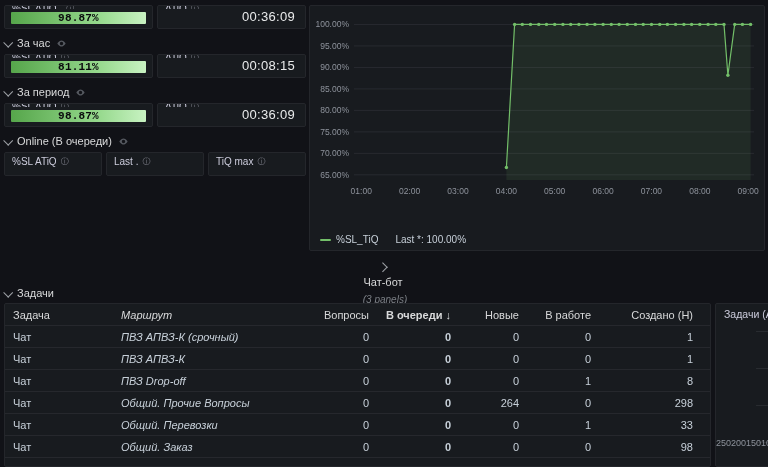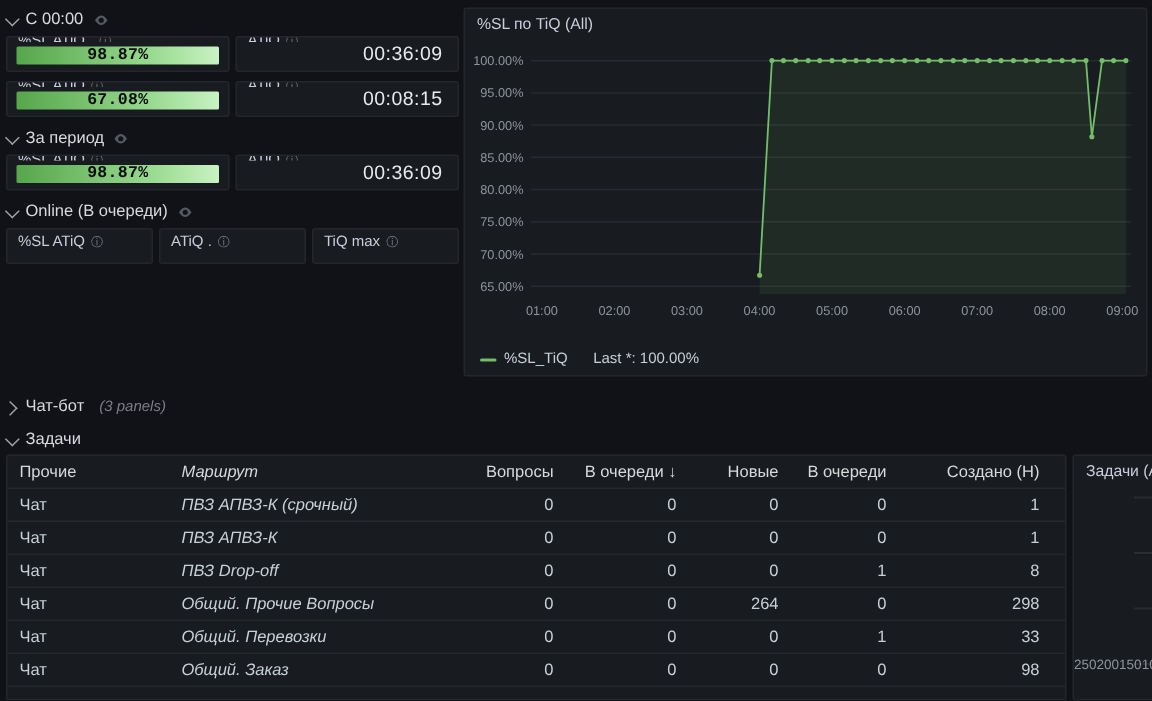--- a/index.html
+++ b/index.html
@@ -53,35 +53,35 @@
   .empty-value{flex:1;}
   
   .chart-panel{position:absolute;left:309px;top:5px;width:456px;height:246px;display:flex;flex-direction:column;}
   .chart-panel .panel-title{padding:4px 8px 0 8px;font-size:10.5px;}
   .chart-panel svg{margin:2px 0 0 4px;display:block;}
   .chart-panel text.tick{font-size:8.5px;fill:#8e939c;font-family:"Liberation Sans","DejaVu Sans",sans-serif;}
   .legend{margin-top:auto;display:flex;align-items:center;gap:5px;padding:0 0 5px 10px;font-size:10px;color:#c7d0d9;}
   .swatch{width:11px;height:2px;background:#73bf69;border-radius:1px;display:inline-block;}
   .legend-value{margin-left:12px;}
   
-  .row-chatbot{position:absolute;left:4px;top:263px;width:758px;}
+  .row-chatbot{position:absolute;left:4px;top:263px;width:758px;flex-direction:column;}
   .row-tasks{position:absolute;left:4px;top:285px;width:758px;}
   
   .table-panel{position:absolute;left:4px;top:303px;width:707px;height:164px;overflow:hidden;}
   .table-title-row{display:flex;align-items:center;justify-content:space-between;padding:4px 8px 2px 8px;}
   .table-title-row .t-title{font-size:10.5px;color:#ccccdc;}
   .menu-dots{color:#8e939c;font-size:11px;cursor:pointer;padding:0 2px;}
   table{width:100%;border-collapse:collapse;table-layout:fixed;font-size:11px;}
   th,td{padding:3px 8px;height:15px;border-bottom:1px solid rgba(204,204,220,0.08);white-space:nowrap;overflow:hidden;}
   th{color:#d8d9da;font-weight:500;text-align:left;}
   td{color:#c7d0d9;font-weight:400;}
   th:nth-child(1),td:nth-child(1){width:92px;}
   th:nth-child(2),td:nth-child(2){width:172px;font-style:italic;}
   th:nth-child(3),td:nth-child(3){width:60px;text-align:right;}
-  th:nth-child(4),td:nth-child(4){width:66px;text-align:right;}
+  th:nth-child(4),td:nth-child(4){width:66px;text-align:right;font-weight:bold;}
   th:nth-child(5),td:nth-child(5){width:52px;text-align:right;}
   th:nth-child(6),td:nth-child(6){width:56px;text-align:right;}
   th:nth-child(7),td:nth-child(7){width:86px;text-align:right;}
   th:nth-child(8),td:nth-child(8){width:95px;text-align:right;}
   
   .mini-panel{position:absolute;left:715px;top:303px;width:150px;height:164px;overflow:hidden;}
   .mini-panel .panel-title{padding:4px 8px 0 8px;font-size:10.5px;white-space:nowrap;}
   .mini-yaxis{
     position:absolute;left:0;top:22px;height:122px;width:38px;
     display:flex;flex-direction:row;justify-content:space-between;
@@ -92,56 +92,56 @@
     position:absolute;left:40px;top:0;right:0;bottom:0;
     background-image:linear-gradient(rgba(204,204,220,0.09) 1px,transparent 1px);
     background-size:100% 37px;background-position:0 27px;
   }
 </style>
 </head>
 <body>
 
 <div class="left-col">
 
+  <div class="stat-row">
+    <div class="panel">
+      <div class="panel-title">
+        <span>%SL ATiQ .</span>
+        <span class="info">ⓘ</span>
+      </div>
+      <div class="bar green">
+        <span>98.87%</span>
+      </div>
+    </div>
+    <div class="panel">
+      <div class="panel-title">
+        <span>ATiQ</span>
+        <span class="info">ⓘ</span>
+      </div>
+      <div class="time-value">00:36:09</div>
+    </div>
+  </div>
+
   <div class="row-header">
     <span class="chev down"></span>
-    <span>С 00:00</span>
+    <span>За час</span>
     <span class="eye">
         <svg width="11" height="11" viewBox="0 0 16 16">
           <path fill="#8e939c" d="M8 3.5C4.5 3.5 2 8 2 8s2.5 4.5 6 4.5S14 8 14 8 11.5 3.5 8 3.5zm0 7a2.5 2.5 0 1 1 0-5 2.5 2.5 0 0 1 0 5z"></path>
         </svg>
       </span>
   </div>
   <div class="stat-row">
     <div class="panel">
       <div class="panel-title">
-        <span>%SL ATiQ .</span>
+        <span>%SL ATiQ</span>
         <span class="info">ⓘ</span>
       </div>
       <div class="bar green">
-        <span>98.87%</span>
-      </div>
-    </div>
-    <div class="panel">
-      <div class="panel-title">
-        <span>ATiQ</span>
-        <span class="info">ⓘ</span>
-      </div>
-      <div class="time-value">00:36:09</div>
-    </div>
-  </div>
-
-  <div class="stat-row">
-    <div class="panel">
-      <div class="panel-title">
-        <span>%SL ATiQ</span>
-        <span class="info">ⓘ</span>
-      </div>
-      <div class="bar green">
-        <span>67.08%</span>
+        <span>81.11%</span>
       </div>
     </div>
     <div class="panel">
       <div class="panel-title">
         <span>ATiQ</span>
         <span class="info">ⓘ</span>
       </div>
       <div class="time-value">00:08:15</div>
     </div>
   </div>
@@ -188,39 +188,36 @@
       <div class="panel-title">
         <span>%SL ATiQ</span>
         <span class="info">ⓘ</span>
       </div>
       <div class="bar red">
         <span></span>
       </div>
     </div>
     <div class="panel">
       <div class="panel-title">
-        <span>ATiQ .</span>
+        <span>Last .</span>
         <span class="info">ⓘ</span>
       </div>
       <div class="empty-value"></div>
     </div>
     <div class="panel">
       <div class="panel-title">
         <span>TiQ max</span>
         <span class="info">ⓘ</span>
       </div>
       <div class="empty-value"></div>
     </div>
   </div>
 </div>
 
 <div class="panel chart-panel">
-  <div class="panel-title">
-    <span>%SL по TiQ (All)</span>
-  </div>
   <svg width="448" height="200" viewBox="0 0 448 200">
       <line x1="40" y1="16.445623342175054" x2="440" y2="16.445623342175054" stroke="rgba(204,204,220,0.09)" stroke-width="1"></line>
       <text x="35" y="19.445623342175054" text-anchor="end" class="tick">100.00%</text>
       <line x1="40" y1="37.931034482758605" x2="440" y2="37.931034482758605" stroke="rgba(204,204,220,0.09)" stroke-width="1"></line>
       <text x="35" y="40.931034482758605" text-anchor="end" class="tick">95.00%</text>
       <line x1="40" y1="59.41644562334217" x2="440" y2="59.41644562334217" stroke="rgba(204,204,220,0.09)" stroke-width="1"></line>
       <text x="35" y="62.41644562334217" text-anchor="end" class="tick">90.00%</text>
       <line x1="40" y1="80.90185676392572" x2="440" y2="80.90185676392572" stroke="rgba(204,204,220,0.09)" stroke-width="1"></line>
       <text x="35" y="83.90185676392572" text-anchor="end" class="tick">85.00%</text>
       <line x1="40" y1="102.38726790450927" x2="440" y2="102.38726790450927" stroke="rgba(204,204,220,0.09)" stroke-width="1"></line>
@@ -290,26 +287,26 @@
 
 <div class="row-header row-tasks">
   <span class="chev down"></span>
   <span>Задачи</span>
 </div>
 
 <div class="panel table-panel">
   <table>
     <thead>
         <tr>
-          <th>Прочие</th>
+          <th>Задача</th>
           <th>Маршрут</th>
           <th>Вопросы</th>
           <th>В очереди ↓</th>
           <th>Новые</th>
-          <th>В очереди</th>
+          <th>В работе</th>
           <th>Создано (Н)</th>
           <th>Обработано (Н)</th>
         </tr>
       </thead>
     <tbody>
         <tr>
           <td>Чат</td>
           <td>ПВЗ АПВЗ-К (срочный)</td>
           <td>0</td>
           <td>0</td>

